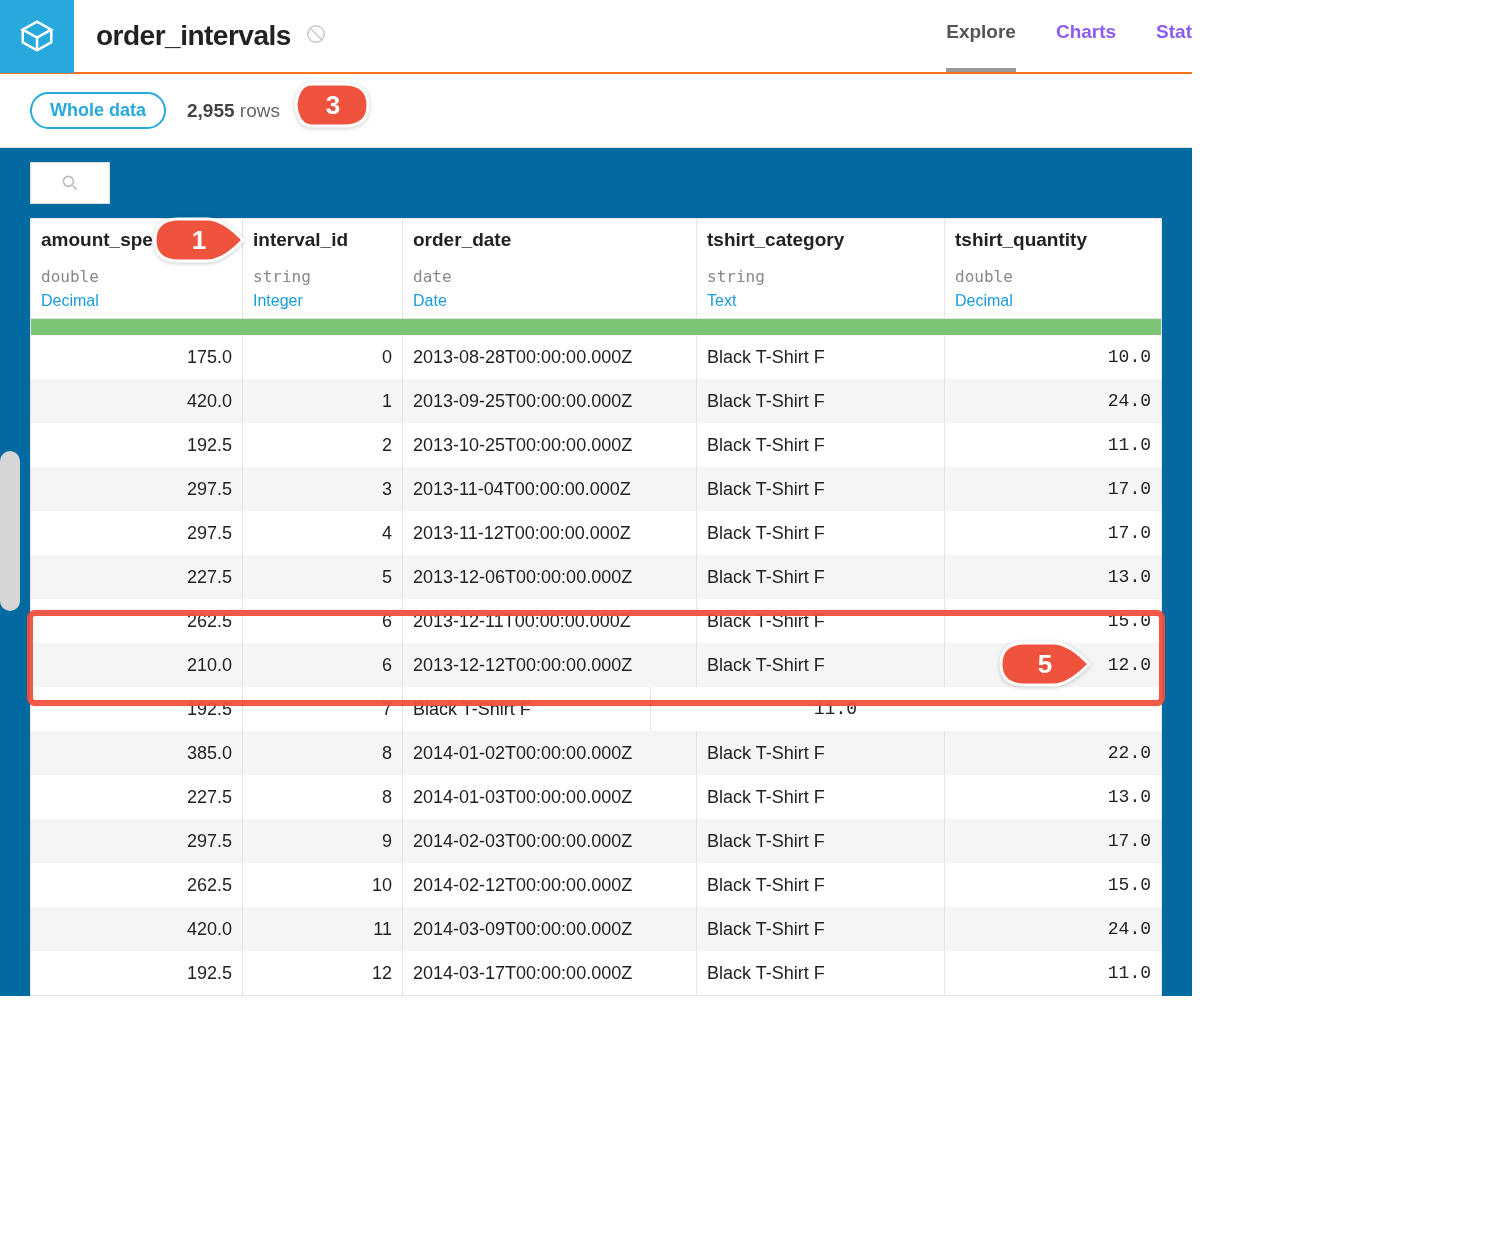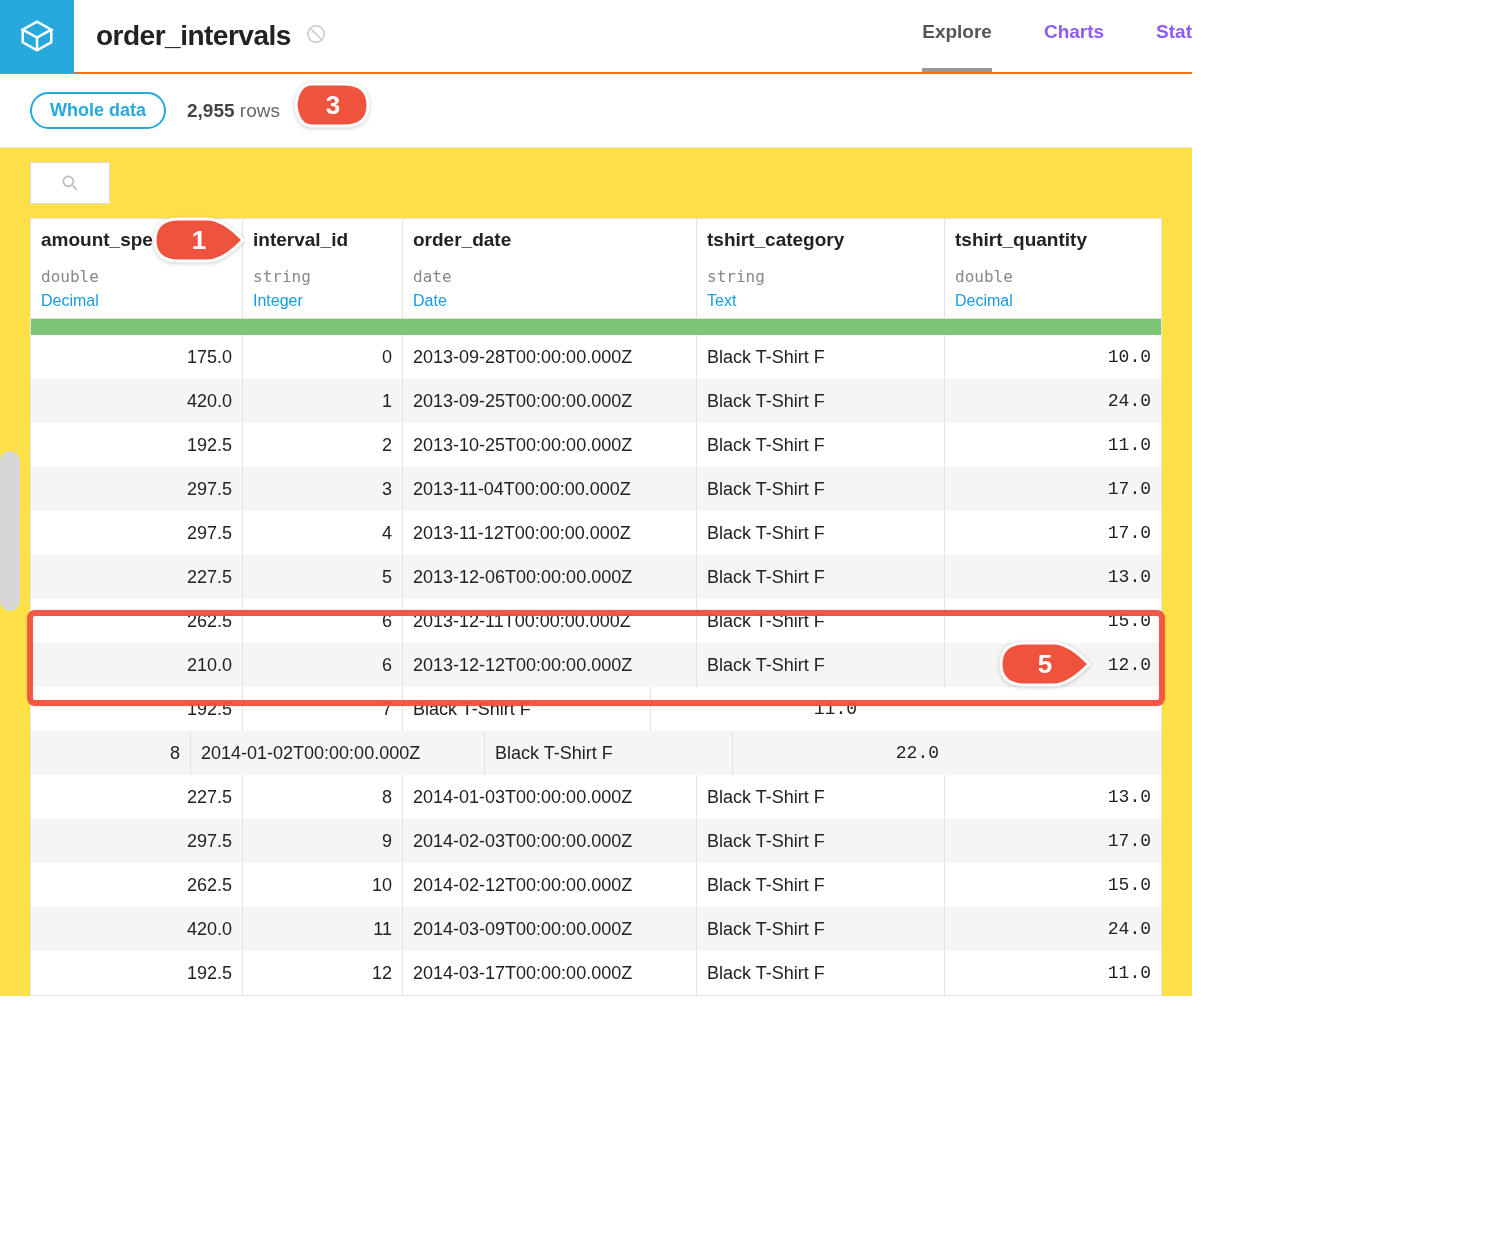--- a/index.html
+++ b/index.html
@@ -30,21 +30,21 @@
     margin-left: 22px;
     letter-spacing: -0.5px;
   }
   .title-icon {
     margin-left: 14px;
     color: #c7c7c7;
   }
   .nav {
     margin-left: auto;
     display: flex;
-    gap: 52px;
+    gap: 40px;
     padding-right: 0;
     height: 100%;
     align-items: center;
   }
   .nav-item {
     font-size: 19px;
     font-weight: 600;
     color: #8b5cf6;
     padding-bottom: 4px;
     height: 100%;
@@ -73,21 +73,21 @@
     cursor: pointer;
   }
   .rows-text {
     margin-left: 21px;
     color: #666;
     font-size: 19px;
   }
   .rows-text b { color: #444; font-weight: 700; }
   
   .content {
-    background: #fde047;
+    background: #0369a1;
     border-top: 1px solid #e3e3e3;
     padding: 14px 0 0 30px;
     position: relative;
   }
   .search-box {
     width: 80px; height: 42px;
     border: 1px solid #ddd;
     background: #fff;
     display: flex; align-items:center; justify-content:center;
     color: #bbb;
@@ -239,21 +239,21 @@
           <div class="col-type">double</div>
           <div class="col-sem">Decimal</div>
         </div>
       </div>
     </div>
     <div class="greenbar"></div>
     <div id="tbody">
         <div class="tr">
           <div class="td c0">175.0</div>
           <div class="td c1">0</div>
-          <div class="td c2">2013-09-28T00:00:00.000Z</div>
+          <div class="td c2">2013-08-28T00:00:00.000Z</div>
           <div class="td c3">Black T-Shirt F</div>
           <div class="td c4">10.0</div>
         </div>
         <div class="tr alt">
           <div class="td c0">420.0</div>
           <div class="td c1">1</div>
           <div class="td c2">2013-09-25T00:00:00.000Z</div>
           <div class="td c3">Black T-Shirt F</div>
           <div class="td c4">24.0</div>
         </div>
@@ -299,20 +299,21 @@
           <div class="td c3">Black T-Shirt F</div>
           <div class="td c4">12.0</div>
         </div>
         <div class="tr">
           <div class="td c0">192.5</div>
           <div class="td c1">7</div>
           <div class="td c3">Black T-Shirt F</div>
           <div class="td c4">11.0</div>
         </div>
         <div class="tr alt">
+          <div class="td c0">385.0</div>
           <div class="td c1">8</div>
           <div class="td c2">2014-01-02T00:00:00.000Z</div>
           <div class="td c3">Black T-Shirt F</div>
           <div class="td c4">22.0</div>
         </div>
         <div class="tr">
           <div class="td c0">227.5</div>
           <div class="td c1">8</div>
           <div class="td c2">2014-01-03T00:00:00.000Z</div>
           <div class="td c3">Black T-Shirt F</div>

